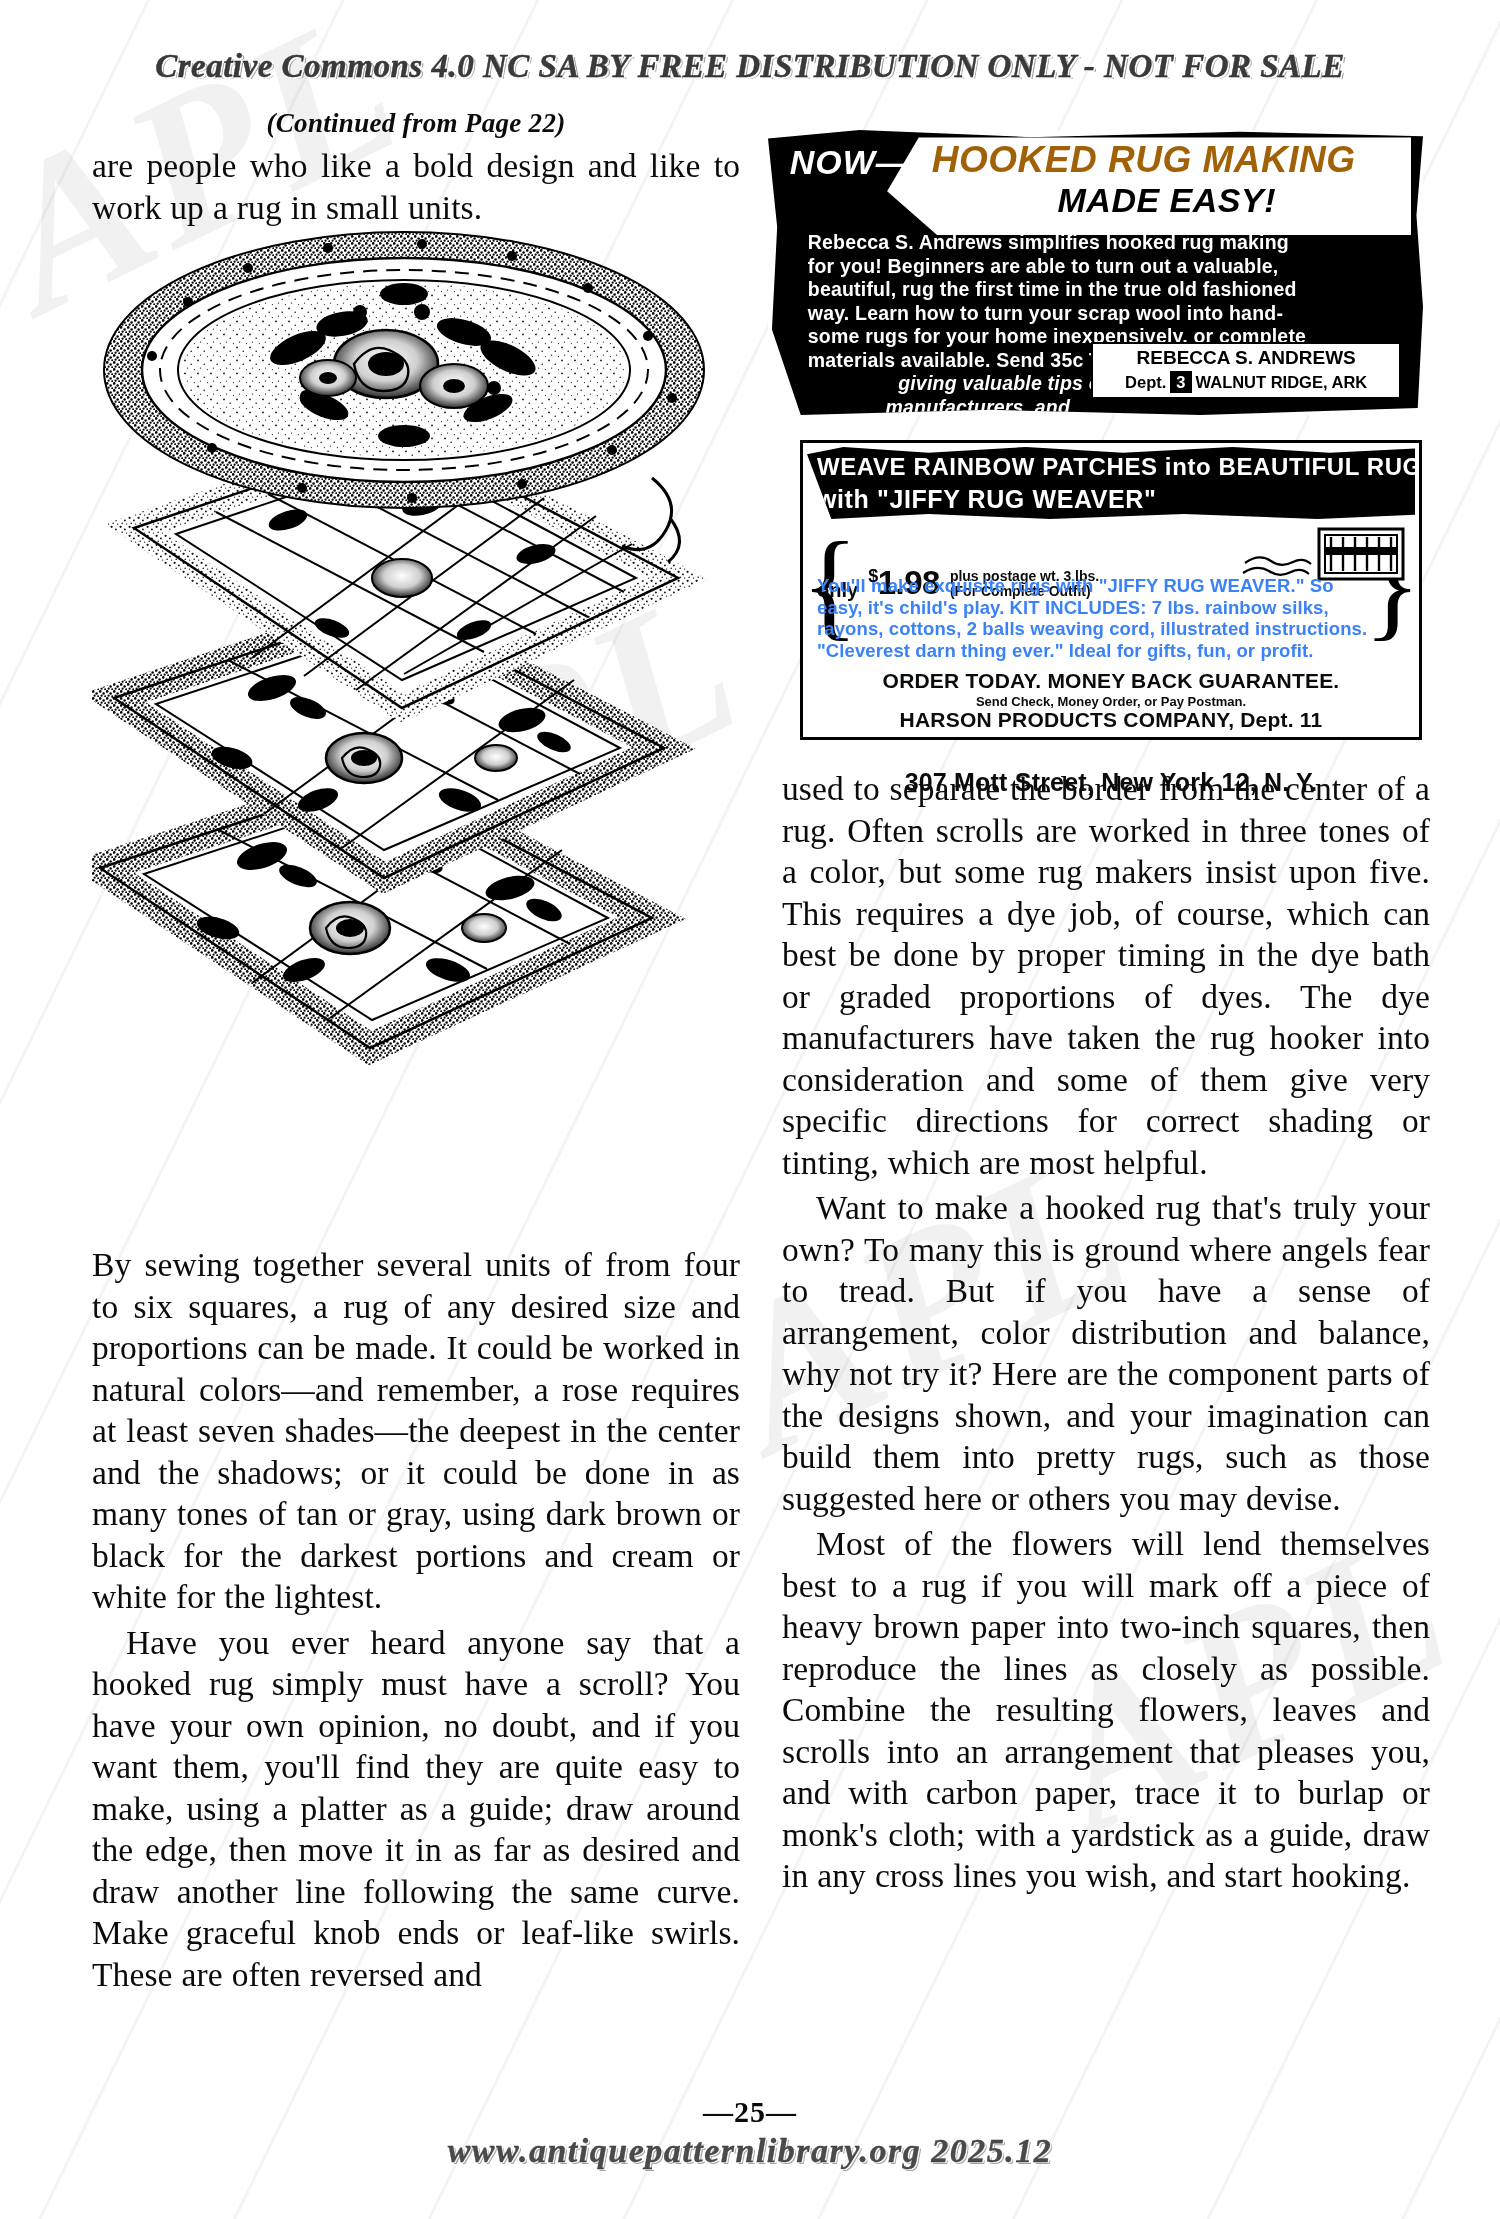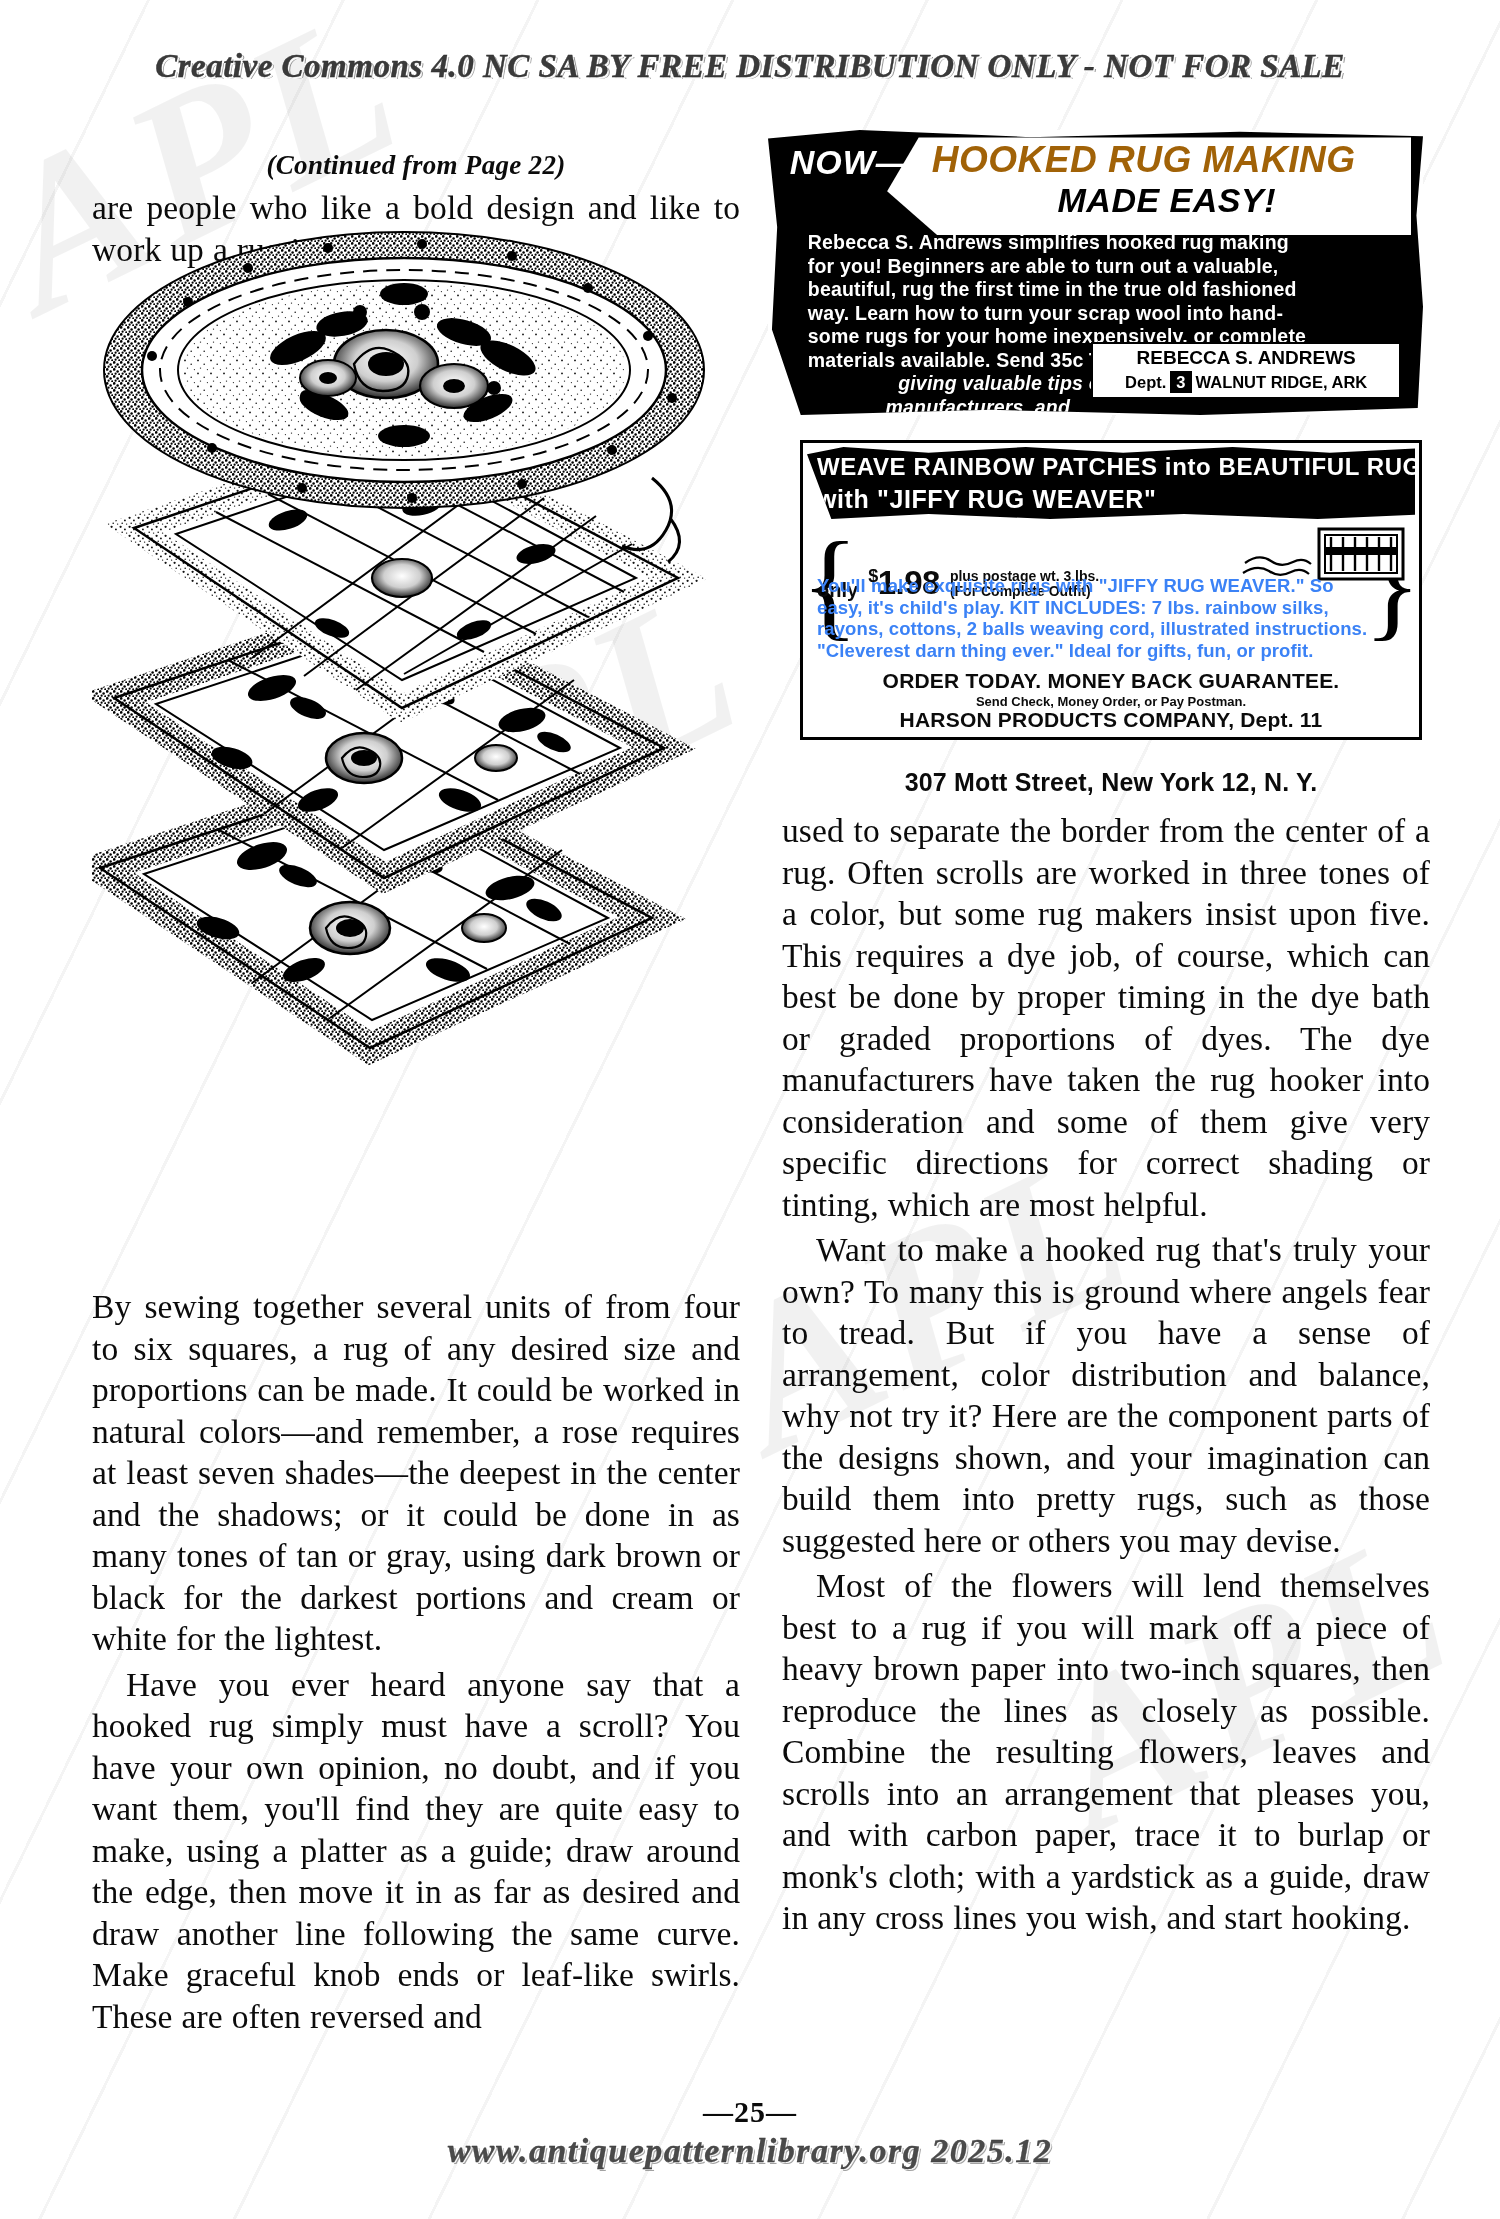--- a/index.html
+++ b/index.html
@@ -97,21 +97,20 @@
     color: #4a4a4a;
     -webkit-text-stroke: 0.3px #333;
     text-shadow: 1.4px 1.4px 0 rgba(255,255,255,0.9), 2.2px 2.2px 0 rgba(70,70,70,0.5);
     white-space: nowrap;
   }
 
   
   .col {
     position: absolute;
     z-index: 4;
-    margin-top: 42px;
   }
   .col-left  { left: 92px;  width: 648px; }
   .col-right { left: 782px; width: 648px; }
 
   .continued {
     font-family: "Liberation Serif", serif;
     font-style: italic;
     font-weight: bold;
     font-size: 27px;
     text-align: center;

